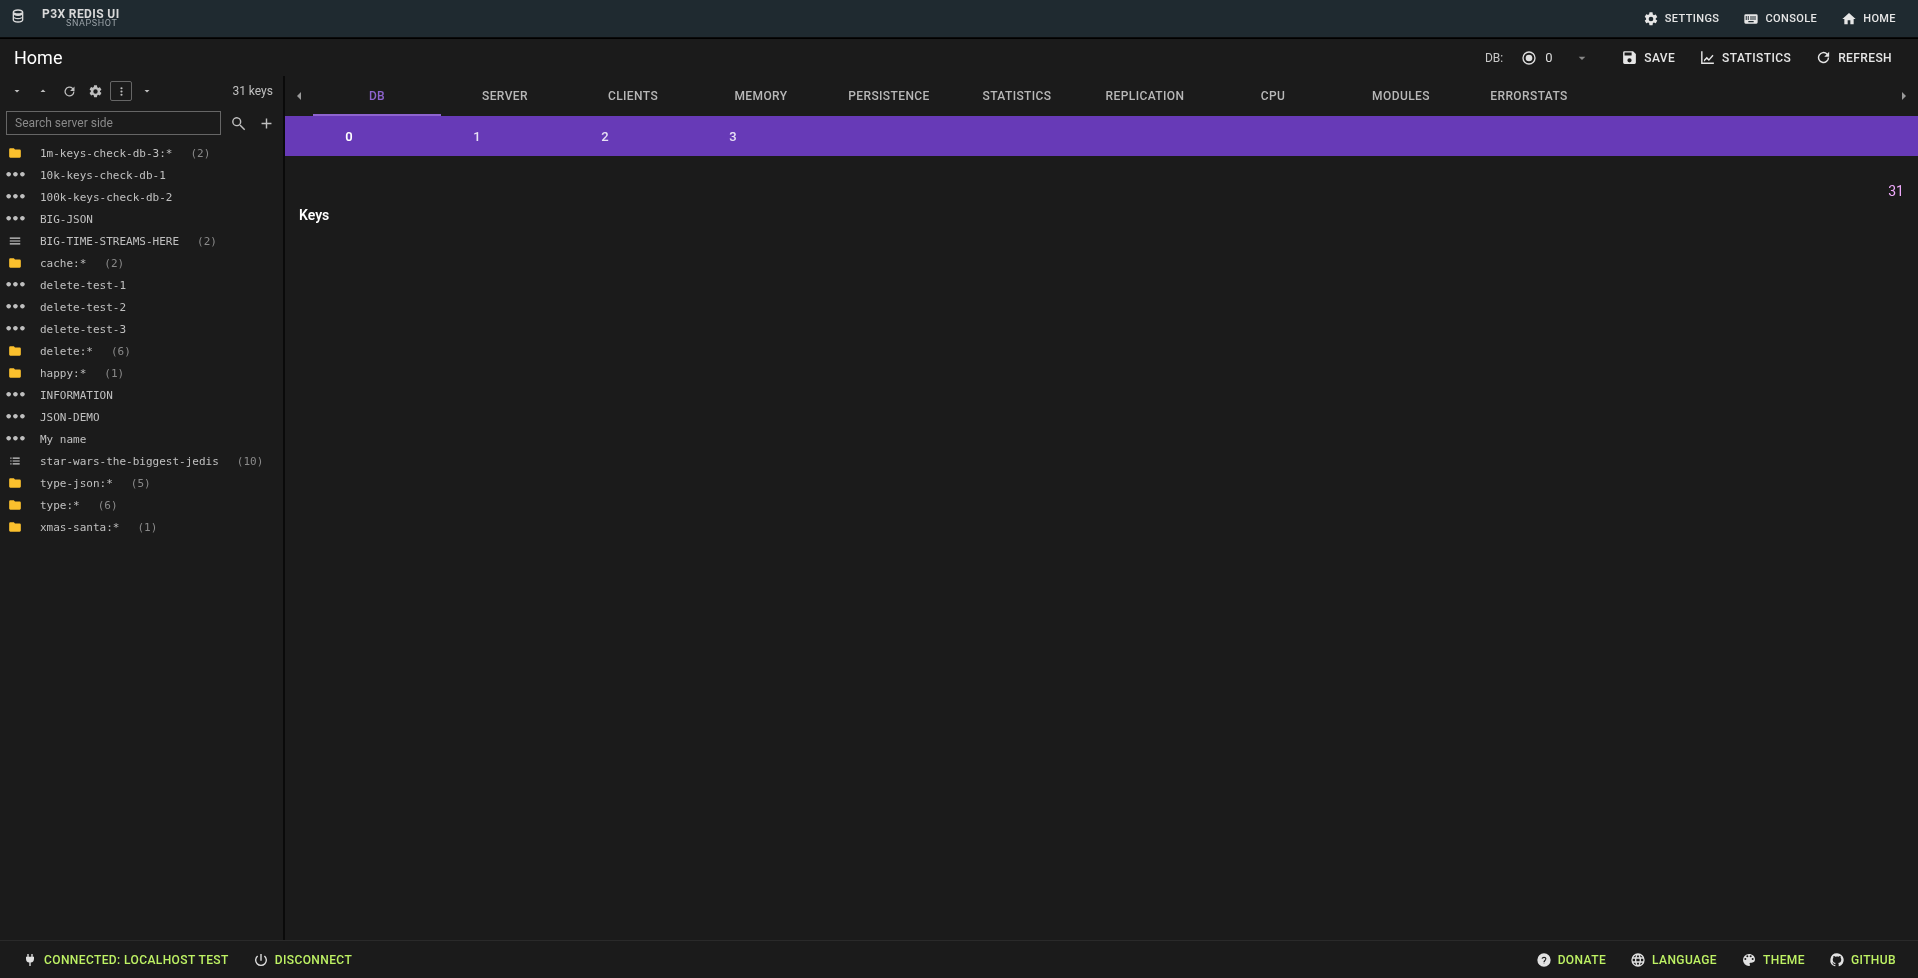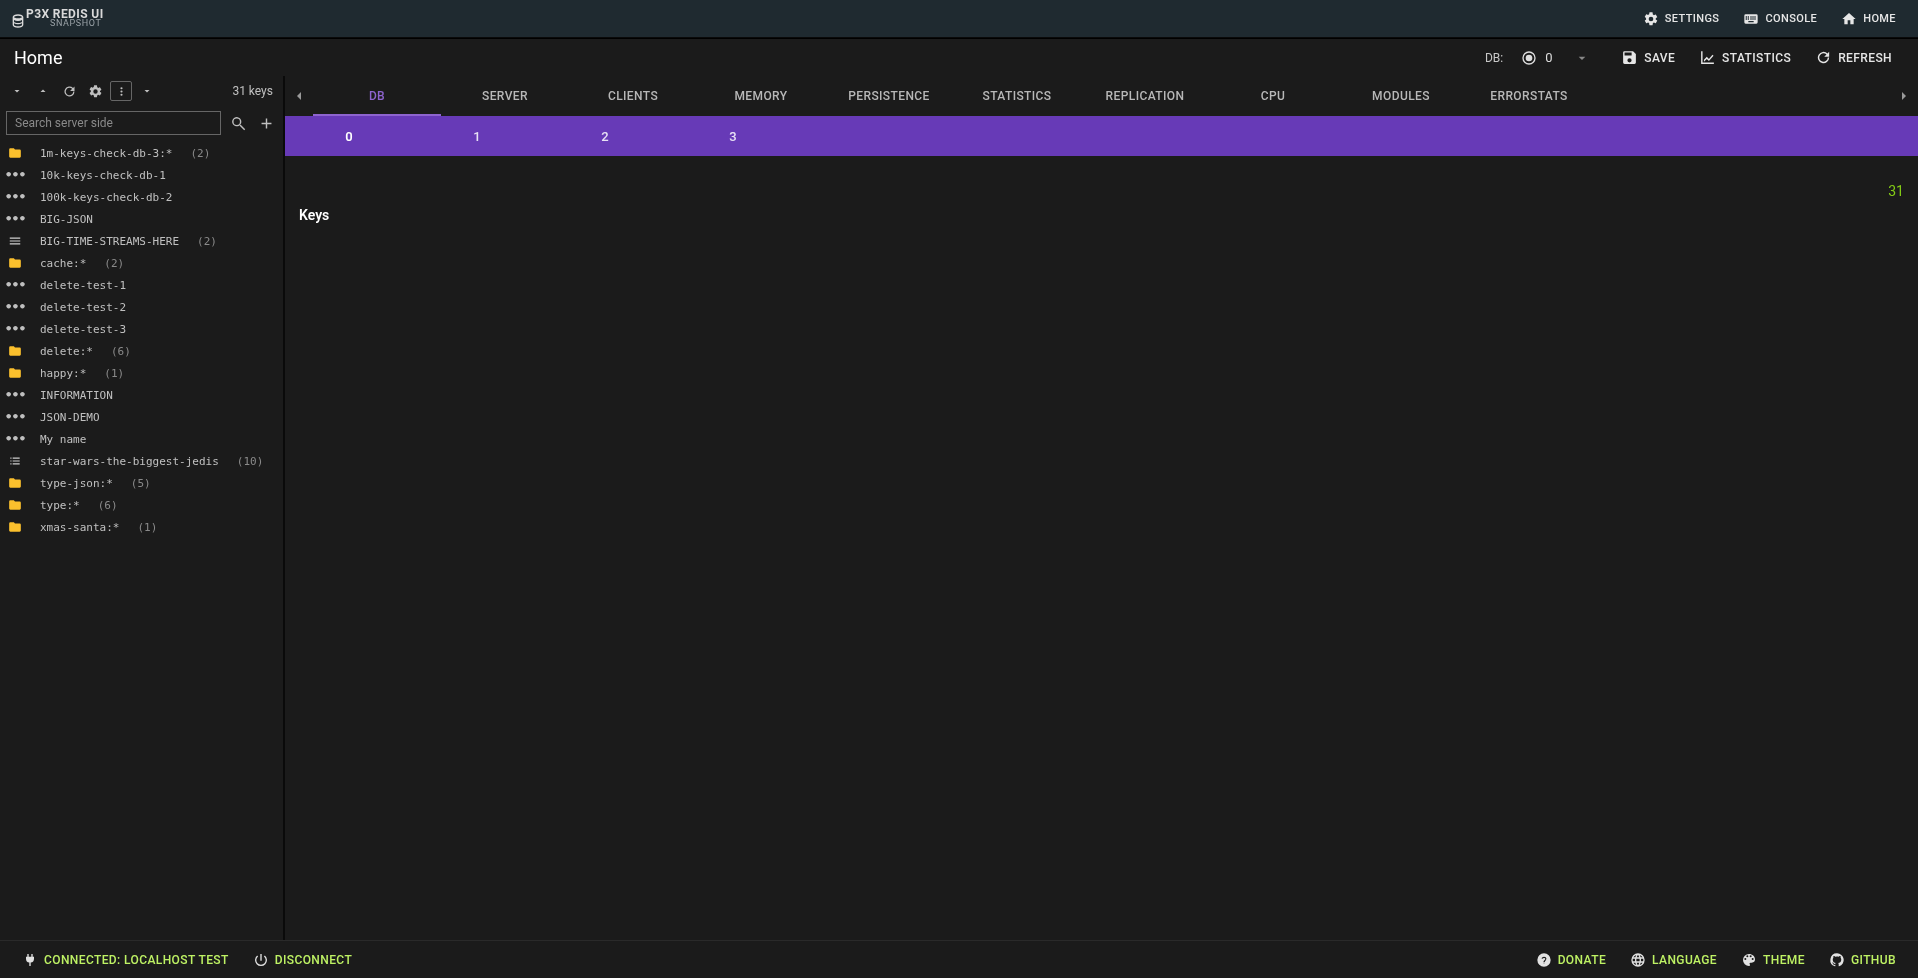--- a/index.html
+++ b/index.html
@@ -1,21 +1,21 @@
 <!DOCTYPE html>
 <html><head>
 <meta charset="utf-8">
 <style>
 * { box-sizing: border-box; margin: 0; padding: 0; }
 html, body { width: 100%; height: 100%; background: #000; font-family: "Roboto", "Helvetica Neue", Arial, sans-serif; color: #fff; overflow: hidden; }
 body { display: flex; flex-direction: column; height: 978px; width: 1918px; }
 
 
 .topbar { height: 38px; background: #1f2a30; display: flex; align-items: center; padding: 0 10px; border-bottom: 1px solid #0a0a0a; }
-.topbar .logo { display: flex; align-items: flex-end; gap: 0; }
+.topbar .logo { display: flex; align-items: flex-start; gap: 16px; }
 .topbar .logo svg { width: 16px; height: 16px; fill: #d9d9d9; }
 .topbar .title { font-size: 12px; font-weight: 700; letter-spacing: 0.4px; color: #d9d9d9; }
 .topbar .subtitle { font-size: 9px; letter-spacing: 0.6px; color: #9aa2a7; margin-left: 24px; margin-top: -2px; }
 .topbar .title-col { display: flex; flex-direction: column; line-height: 1.05; }
 .topbar .spacer { flex: 1; }
 .top-btn { display: flex; align-items: center; gap: 6px; padding: 0 12px; height: 40px; color: #e6e6e6; font-size: 11px; font-weight: 500; letter-spacing: 0.4px; cursor: pointer; text-transform: uppercase; }
 .top-btn svg { width: 16px; height: 16px; fill: #e6e6e6; }
 
 
 .subbar { height: 38px; background: #1b1b1b; display: flex; align-items: center; padding: 0 14px; border-top: 1px solid #000; }
@@ -69,21 +69,21 @@
 .tab.active::after { content:""; position:absolute; left:0; right:0; bottom:0; height:2px; background:#8e64cf; }
 
 .db-row { height: 40px; background: #673ab7; display:flex; align-items:center; }
 .db-chip { width: 128px; text-align:center; font-size: 13px; font-weight:500; color: rgba(255,255,255,0.85); cursor:pointer; }
 .db-chip.active { color:#fff; font-weight:600; }
 
 .stats { padding: 10px 14px; }
 .stat-line { display:flex; align-items:center; height: 50px; font-size: 14px; color:#fff; }
 .stat-line .lbl { font-weight:600;margin-top:48px; }
 .stat-line .spacer { flex:1; }
-.stat-line .val { color:#84cc16; font-weight:400; }
+.stat-line .val { color:#f0abfc; font-weight:400; }
 
 
 .bottombar { height: 38px; background:#1b1b1b; display:flex; align-items:center; padding: 0 10px; border-top:1px solid #2a2a2a; }
 .bot-chunk { display:flex; align-items:center; gap:6px; padding:0 12px; height:38px; color:#bef264; font-size:12px; font-weight:500; letter-spacing:0.4px; text-transform:uppercase; cursor:pointer; }
 .bot-chunk svg { width:16px; height:16px; fill:#e2e2e2; }
 .bottombar .spacer { flex:1; }
 </style>
 </head>
 <body>
 

